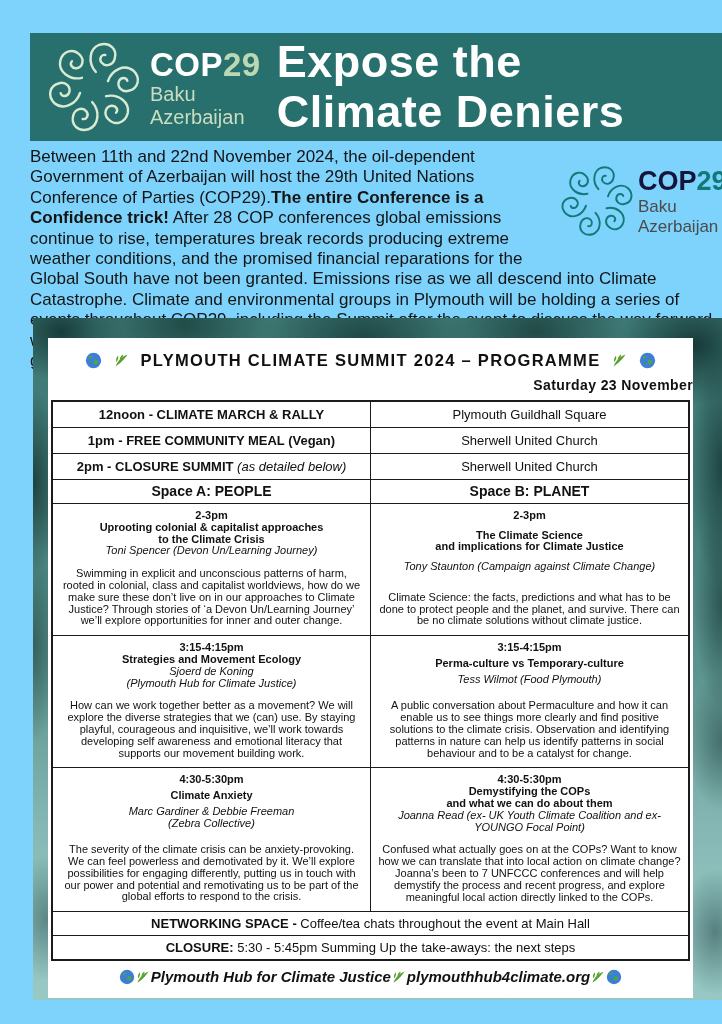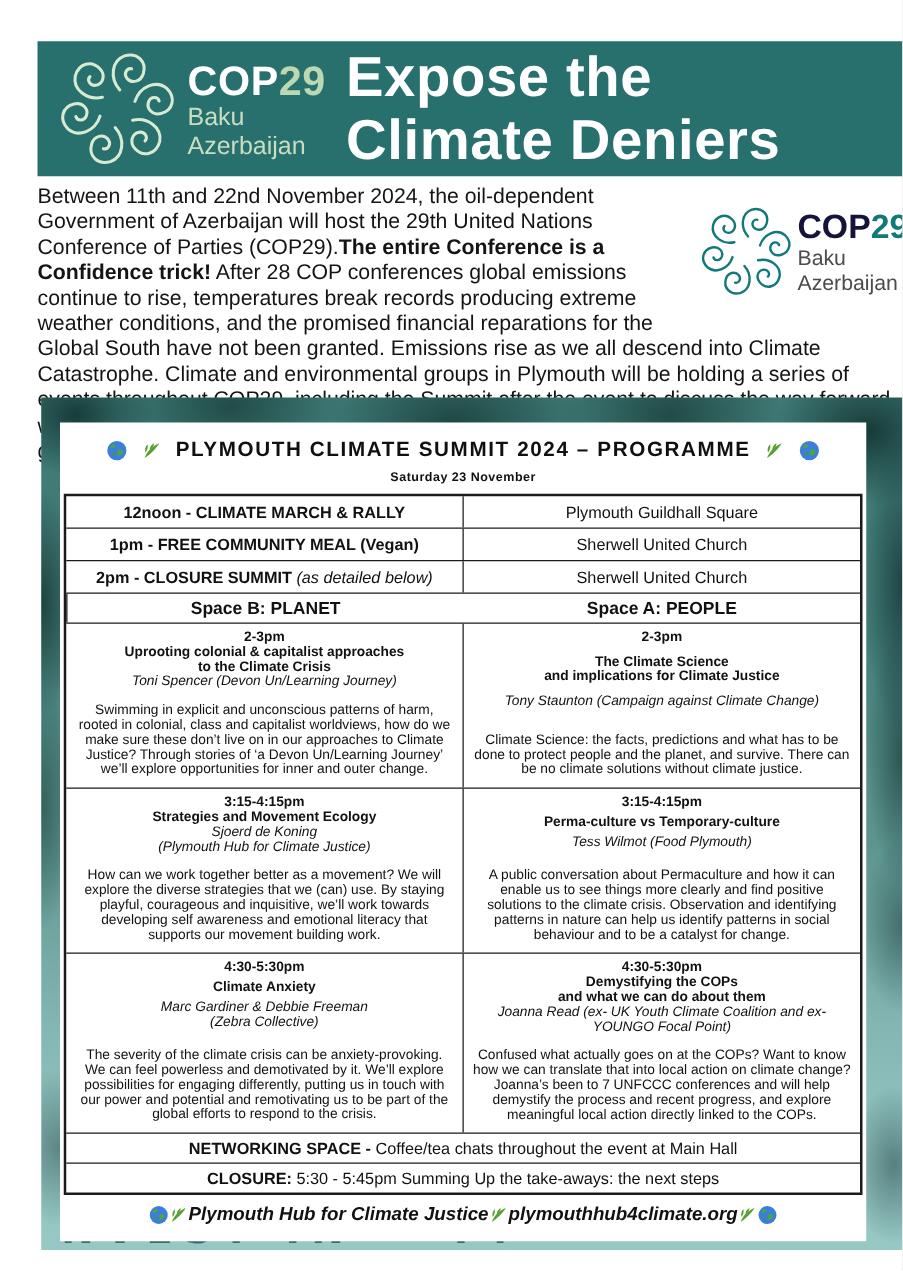--- a/index.html
+++ b/index.html
@@ -1,18 +1,18 @@
 <!DOCTYPE html>
 <html><head>
 <meta charset="utf-8">
 <style>
   html,body { margin:0; padding:0; background:#e8e8e8; }
   .page {
     position:relative; width:722px; height:1024px; margin:0 auto;
-    background:#ffffff; overflow:hidden;
+    background:#7dd3fc; overflow:hidden;
     font-family:"Liberation Sans", sans-serif; color:#111;
   }
 
   
   .header-banner {
     position:absolute; left:30px; top:33px; width:692px; height:108px;
     background:#27706d; display:flex; align-items:center;
   }
   .wreath { flex:0 0 auto; }
   .header-banner .wreath { width:96px; height:94px; margin-left:16px; }
@@ -74,21 +74,21 @@
   .card {
     position:absolute; left:48px; top:338px; width:645px;
     background:#ffffff; padding-bottom:13px;
   }
   .card-title {
     display:flex; align-items:center; justify-content:center; gap:11px;
     padding-top:13px; font-weight:bold; font-size:16.5px; letter-spacing:1.3px;
     color:#101010;
   }
   .card-subtitle {
-    text-align:center; font-weight:bold; font-size:10px; margin-top:7px;
+    text-align:right; font-weight:bold; font-size:14px; margin-top:7px;
     letter-spacing:0.4px;
   }
   .icon { width:17px; height:17px; display:inline-block; }
 
   .ptable {
     margin:7px 3px 0; border:2px solid #1b1b1b;
   }
   .trow { display:flex; border-top:1.5px solid #1b1b1b; }
   .trow:first-child { border-top:none; }
   .tc {
@@ -237,22 +237,22 @@
         <div class="tc r">Sherwell United Church</div>
       </div>
       <div class="trow">
         <div class="tc">
             <div><span class="ev">2pm - CLOSURE SUMMIT </span><span class="note">(as detailed below)</span></div>
           </div>
         <div class="tc r">Sherwell United Church</div>
       </div>
 
       <div class="trow space-row">
+        <div class="tc">Space A: PEOPLE</div>
         <div class="tc r">Space B: PLANET</div>
-        <div class="tc">Space A: PEOPLE</div>
       </div>
 
       <div class="trow">
         <div class="tc sess">
           <div class="s-time">2-3pm</div>
           <div class="s-title">Uprooting colonial &amp; capitalist approaches
 to the Climate Crisis</div>
           <div class="s-speaker">Toni Spencer (Devon Un/Learning Journey)</div>
           <div class="s-desc">Swimming in explicit and unconscious patterns of harm, rooted in colonial, class and capitalist worldviews, how do we make sure these don’t live on in our approaches to Climate Justice? Through stories of ‘a Devon Un/Learning Journey’ we’ll explore opportunities for inner and outer change.</div>
         </div>

